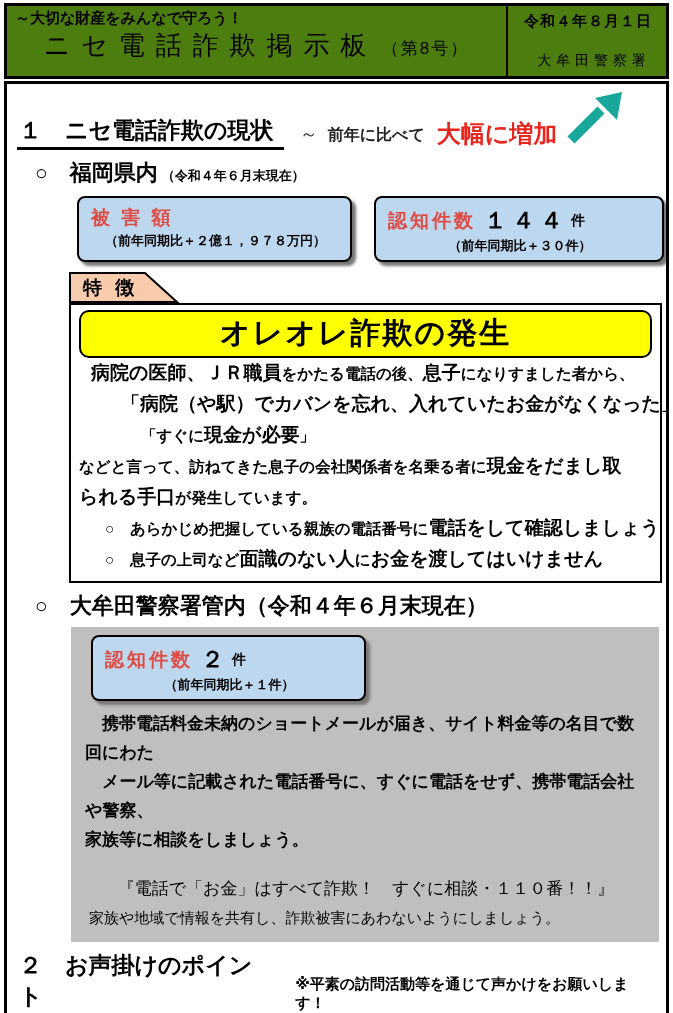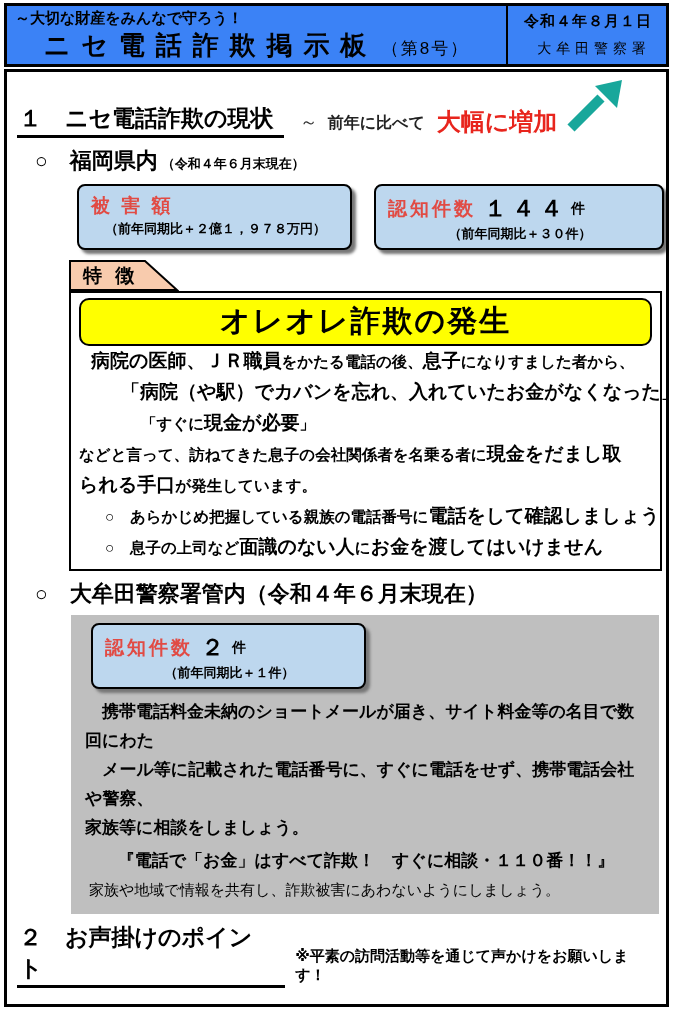--- a/index.html
+++ b/index.html
@@ -1,25 +1,25 @@
 <!DOCTYPE html>
 <html><head>
 <meta charset="utf-8">
 <style>
   * { margin:0; padding:0; box-sizing:border-box; }
   html,body { background:#fff; }
   body { font-family:"Liberation Sans","DejaVu Sans",sans-serif; color:#000; }
   .page { width:673px; height:1013px; background:#fff; padding:3px 4px; position:relative; }
 
   
-  .header { display:flex; border:3px solid #000; background:#3b82f6; height:64px; }
+  .header { display:flex; border:3px solid #000; background:#4d7c0f; height:76px; }
   .header-left { flex:1; border-right:2px solid #000; padding:3px 8px 2px 8px; }
   .hdr-subtitle { font-size:15px; font-weight:bold; }
   .title-row { text-align:center; margin-top:0px; }
-  .hdr-title { font-size:26px; font-weight:bold; letter-spacing:0.42em; }
+  .hdr-title { font-size:26px; font-weight:normal; letter-spacing:0.42em; }
   .hdr-issue { font-size:17px; font-weight:normal; letter-spacing:2px; }
   .header-right { width:158px; display:flex; flex-direction:column; justify-content:space-between; padding:6px 6px 6px 8px;text-align:center; }
   .hdr-date { font-size:15px; font-weight:bold; letter-spacing:1px; }
   .hdr-office { font-size:14px; font-weight:normal; letter-spacing:0.35em;margin-left:12px; }
 
   
   .bodybox { border:3px solid #000; margin-top:2px; height:938px; background:#fff; padding-top:6px; overflow:hidden; }
 
   .sec-head-row { display:flex; align-items:flex-end; margin:2px 8px 0 10px; }
   .sec-head { font-size:23px; font-weight:bold; border-bottom:3px solid #000; padding:0 10px 1px 2px; }
@@ -52,21 +52,21 @@
   .fline { line-height:30px; white-space:nowrap; }
   .lg { font-size:19px; font-weight:bold; }
   .md { font-size:15.5px; font-weight:bold; }
   .ind1 { margin-left:12px; } .ind2 { margin-left:42px; } .ind3 { margin-left:62px; } .ind4 { margin-left:26px; }
 
   
   .gray-box { background:#bfbfbf; margin:6px 7px 0 64px; padding:8px 6px 10px 8px; }
   .gray-stat { margin-left:12px; width:255px; }
   .gline { font-size:17px; font-weight:bold; line-height:29px; }
   .gray-text { margin-top:8px; padding:0 6px; }
-  .g-slogan { font-size:17px; font-weight:bold; line-height:30px; text-align:center; margin-top:4px; }
+  .g-slogan { font-size:17px; font-weight:normal; line-height:30px; text-align:center; margin-top:20px; }
   .g-last { font-size:15px; font-weight:normal; line-height:28px; margin-left:10px; }
 
   
   .sec2-row { display:flex; align-items:flex-end; margin:8px 8px 0 10px; }
   .sec2-note { font-size:15px; font-weight:bold; margin:0 0 3px 10px; }
 </style>
 </head>
 <body>
 
 <div class="page">

